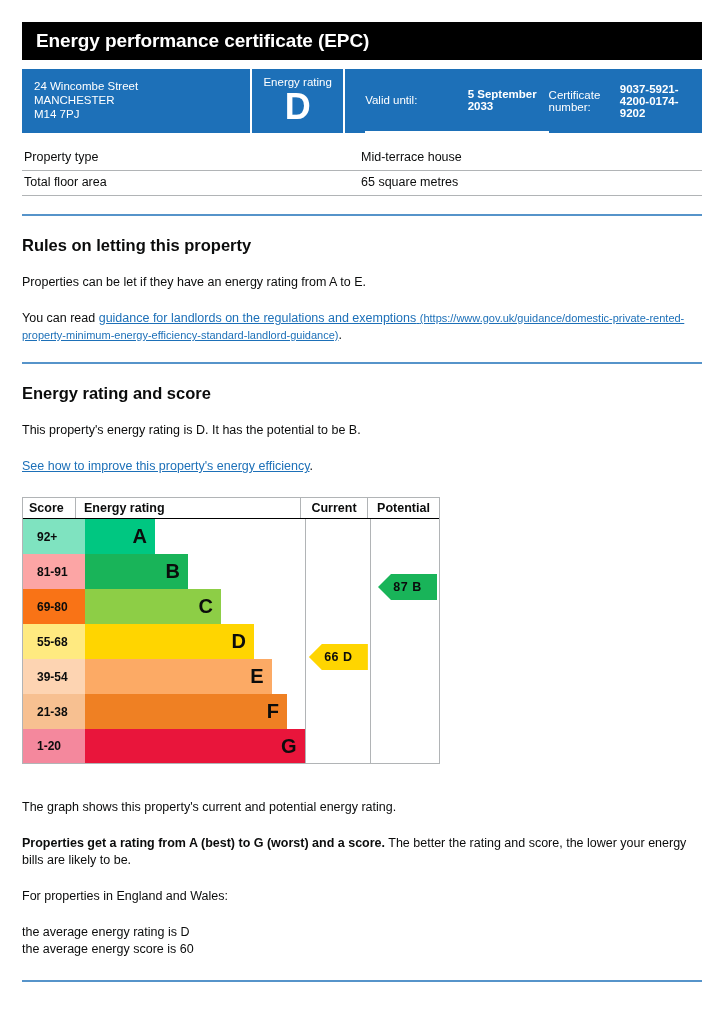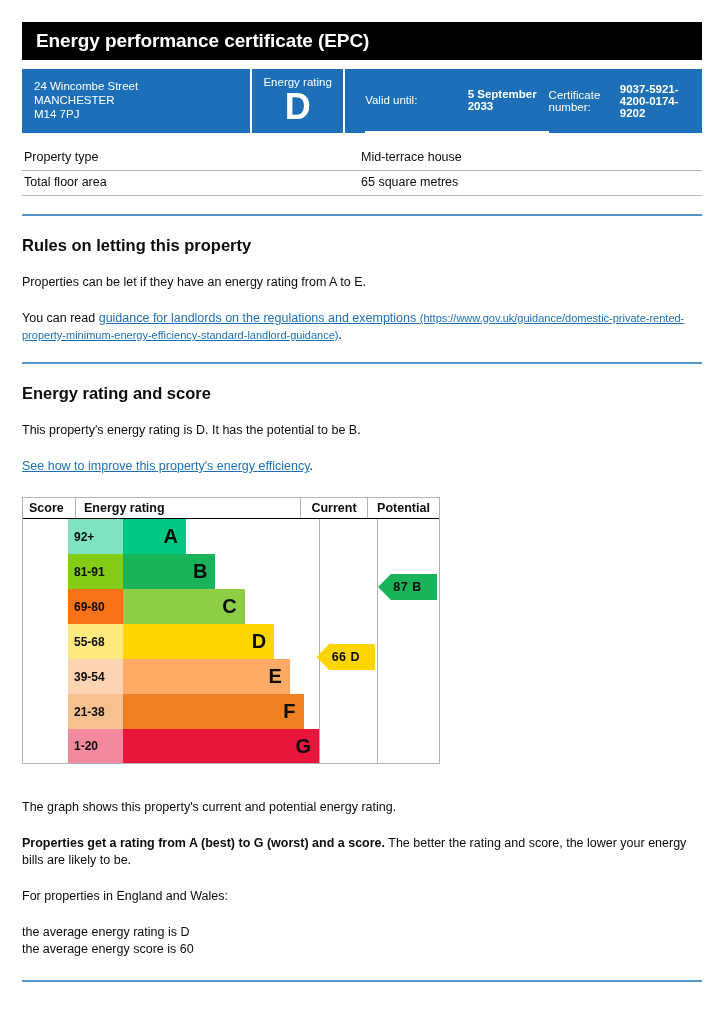--- a/index.html
+++ b/index.html
@@ -166,25 +166,24 @@
   }
   .epc-body { position: relative; }
   .epc-row {
     display: flex;
     height: 35px;
   }
   .epc-score {
     width: 63px;
     display: flex;
     align-items: center;
-    padding-left: 6px;
+    padding-left: 14px;
     font-size: 12px;
     font-weight: bold;
     color: #0b0c0c;
-    margin-left: 45px;
   }
   .epc-barcell {
     width: 227px;
     position: relative;
     border-right: 1px solid #b1b4b6;
   }
   .epc-bar {
     height: 100%;
     display: flex;
     align-items: center;
@@ -295,21 +294,21 @@
     <div class="epc-body" id="epc-body">
         <div class="epc-row">
           <div class="epc-score" style="background: rgb(127, 227, 192);">92+</div>
           <div class="epc-barcell">
             <div class="epc-bar" style="width: 32%; background: rgb(0, 199, 129);">A</div>
           </div>
           <div class="epc-current"></div>
           <div class="epc-potential"></div>
         </div>
         <div class="epc-row">
-          <div class="epc-score" style="background: #84cc16;">81-91</div>
+          <div class="epc-score" style="background: #fca5a5;">81-91</div>
           <div class="epc-barcell">
             <div class="epc-bar" style="width: 47%; background: rgb(25, 180, 89);">B</div>
           </div>
           <div class="epc-current"></div>
           <div class="epc-potential">
             <div class="arrow" style="background: rgb(25, 180, 89);">87  B</div>
           </div>
         </div>
         <div class="epc-row">
           <div class="epc-score" style="background: #f97316;">69-80</div>

